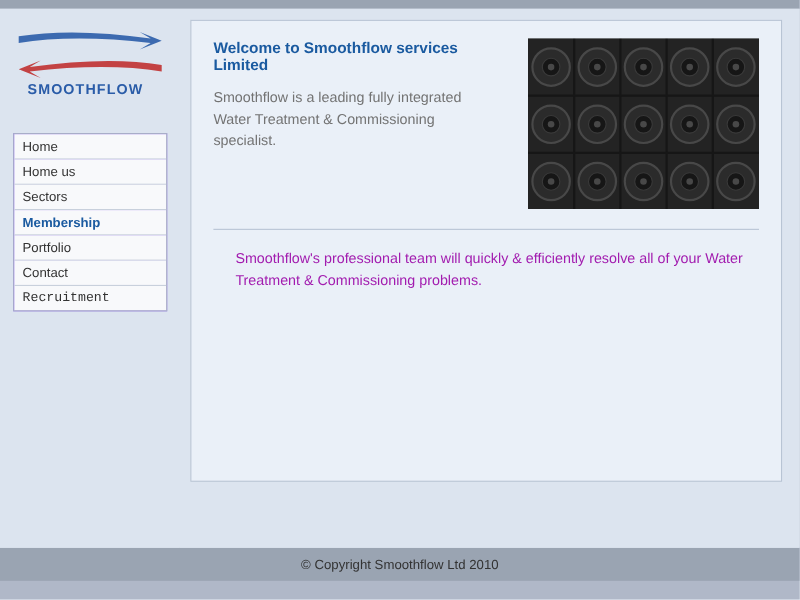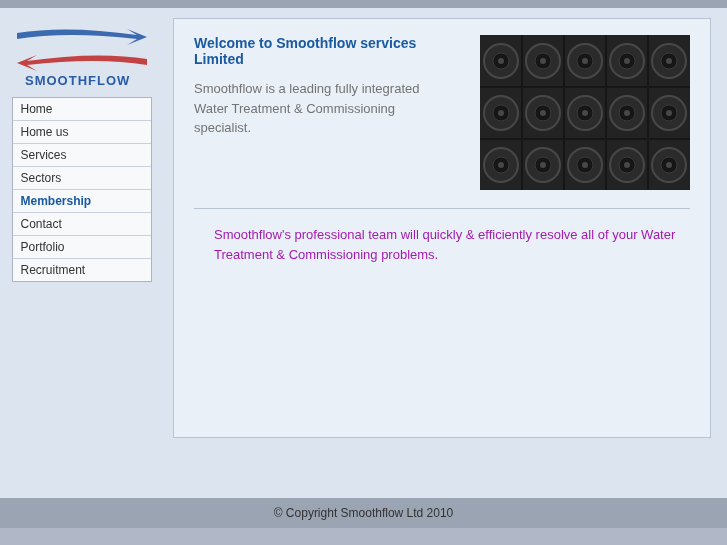--- a/index.html
+++ b/index.html
@@ -31,21 +31,21 @@
       background: #dce4ef;
       padding: 0;
       display: flex;
       flex-direction: column;
       align-items: center;
     }
 
     .logo-area {
       width: 150px;
       height: 75px;
-      margin: 10px auto 4px auto;
+      margin: 10px auto 28px auto;
       display: flex;
       align-items: center;
       justify-content: center;
       position: relative;
     }
 
     
     .logo-svg {
       width: 150px;
       height: 70px;
@@ -63,20 +63,21 @@
       font-size: 12px;
       color: #333;
       text-decoration: none;
       border-bottom: 1px solid #c8d0dc;
       cursor: pointer;
       background: #f8f9fb;
     }
 
     .nav-item:last-child {
       border-bottom: none;
+      font-family: Liberation Mono, monospace;
     }
 
     .nav-item.active {
       color: #1a5aa0;
       font-weight: bold;
     }
 
     
     .content-area {
       flex: 1;
@@ -163,25 +164,24 @@
 
         <path d="M140,38 Q90,30 20,40 L30,34 L10,42 L30,50 L20,44 Q90,36 140,44 Z" fill="#c03030" opacity="0.9"></path>
 
         <text x="18" y="64" font-family="Arial, sans-serif" font-size="13" font-weight="bold" fill="#2a5ca8" letter-spacing="1">SMOOTHFLOW</text>
       </svg>
     </div>
 
     <nav class="nav-menu">
       <a class="nav-item">Home</a>
       <a class="nav-item">Home us</a>
-      <a class="nav-item">Services</a>
       <a class="nav-item">Sectors</a>
       <a class="nav-item active">Membership</a>
+      <a class="nav-item">Portfolio</a>
       <a class="nav-item">Contact</a>
-      <a class="nav-item">Portfolio</a>
       <a class="nav-item">Recruitment</a>
     </nav>
   </div>
 
   <div class="content-area">
     <div class="content-box">
 
       <div class="welcome-section">
         <div class="welcome-text">
           <div class="welcome-title">Welcome to Smoothflow services Limited</div>

